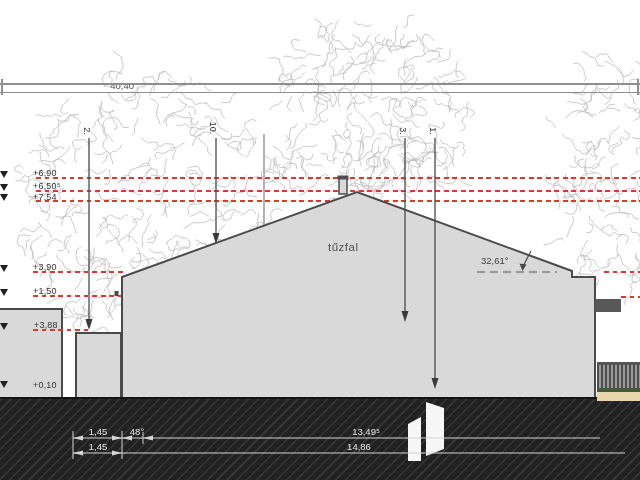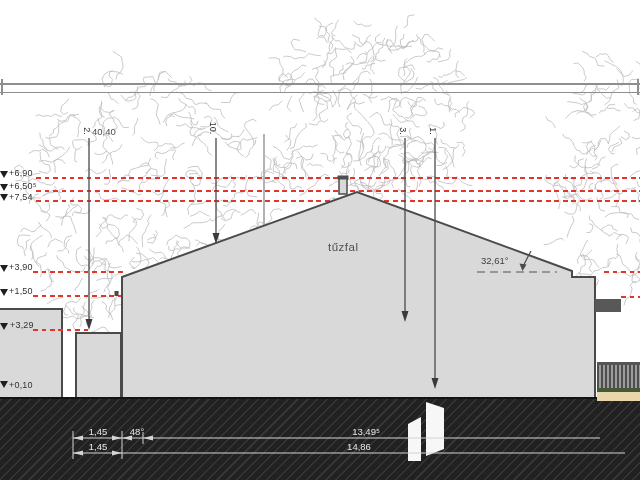--- a/index.html
+++ b/index.html
@@ -19,23 +19,23 @@
   .botlbl{z-index:8;}
   
   .red{position:absolute;height:2px;
        background:repeating-linear-gradient(90deg,#e2352b 0 4.5px,rgba(0,0,0,0) 4.5px 8.5px);}
   
   .block{position:absolute;background:#d9d9d9;}
   
   .tdim{position:absolute;left:0;width:640px;height:1.5px;background:#8e8e8e;}
   .tdimtick{position:absolute;width:1.5px;height:16px;background:#8e8e8e;top:79px;}
   .tdimlbl{position:absolute;left:92px;top:80px;width:42px;height:12px;line-height:12px;
-           text-align:left;font-size:9.5px;color:#4a4a4a;background:#fff;margin-top:46px;}
-  
-  .elev{position:absolute;font-size:9px;color:#333;letter-spacing:.2px;white-space:nowrap;}
+           text-align:right;font-size:9.5px;color:#4a4a4a;background:#fff;}
+  
+  .elev{position:absolute;font-size:9px;color:#333;letter-spacing:.2px;white-space:nowrap;margin-left:24px;}
   .tri{position:absolute;width:0;height:0;border-left:4px solid transparent;
        border-right:4px solid transparent;border-top:7px solid #1f1f1f;}
   
   .vlabel{position:absolute;font-size:9px;color:#333;transform:rotate(90deg);
           transform-origin:center;white-space:nowrap;z-index:5;}
   .note{position:absolute;color:#4a4a4a;}
   
   .ground{position:absolute;left:0;top:397px;width:640px;height:83px;background:#212121;
           background-image:repeating-linear-gradient(135deg,rgba(255,255,255,.09) 0 1.5px,rgba(0,0,0,0) 1.5px 7px);
           border-top:2px solid #141414;box-sizing:border-box;}
@@ -665,21 +665,21 @@
   <span class="elev lbl" style="left:9px;top:168px">+6,90</span>
   <span class="tri lbl" style="left:0;top:184px"></span>
   <span class="elev lbl" style="left:9px;top:181px">+6,50⁵</span>
   <span class="tri lbl" style="left:0;top:194px"></span>
   <span class="elev lbl" style="left:9px;top:192px">+7,54</span>
   <span class="tri lbl" style="left:0;top:265px"></span>
   <span class="elev lbl" style="left:9px;top:262px">+3,90</span>
   <span class="tri lbl" style="left:0;top:289px"></span>
   <span class="elev lbl" style="left:9px;top:286px">+1,50</span>
   <span class="tri lbl" style="left:0;top:323px"></span>
-  <span class="elev lbl" style="left:10px;top:320px">+3,29</span>
+  <span class="elev lbl" style="left:10px;top:320px">+3,88</span>
   <span class="tri lbl" style="left:0;top:381px"></span>
   <span class="elev lbl" style="left:9px;top:380px">+0,10</span>
 
   <span class="vlabel" style="left:83px;top:126px">2.</span>
   <span class="vlabel" style="left:207px;top:123px">10.</span>
   <span class="vlabel" style="left:399px;top:126px">3.</span>
   <span class="vlabel" style="left:429px;top:126px">1.</span>
 
   <span class="note lbl" style="left:328px;top:241px;font-size:11.5px;letter-spacing:.5px;color:#4f4f4f">tűzfal</span>
   <span class="note lbl" style="left:481px;top:255px;font-size:9.5px;color:#3f3f3f">32,61°</span>

